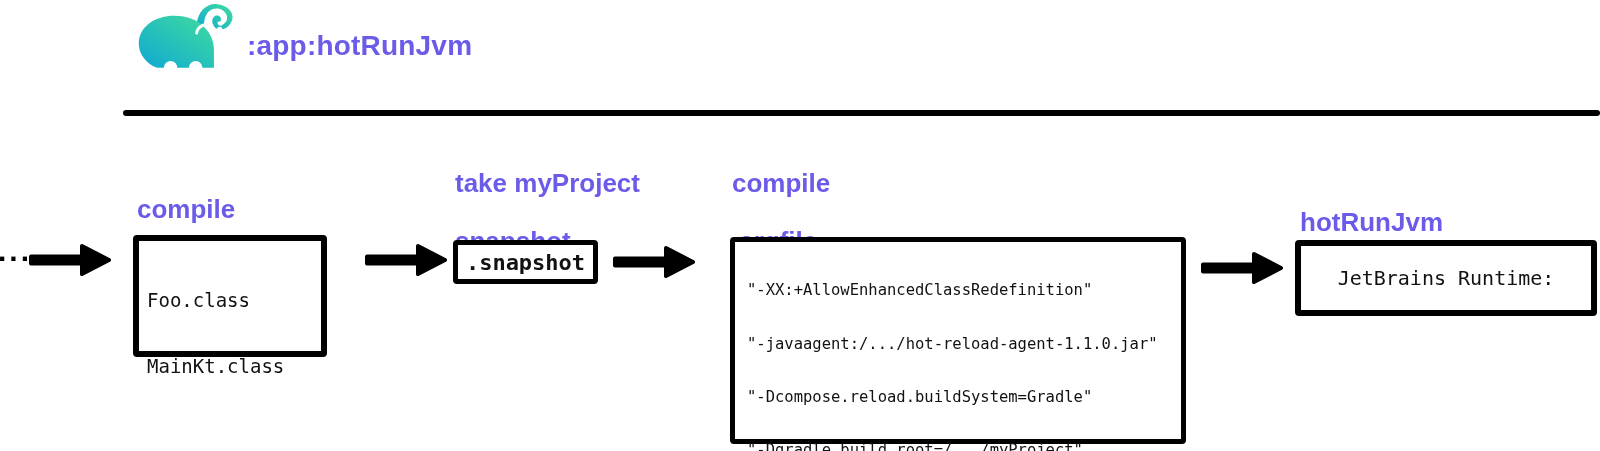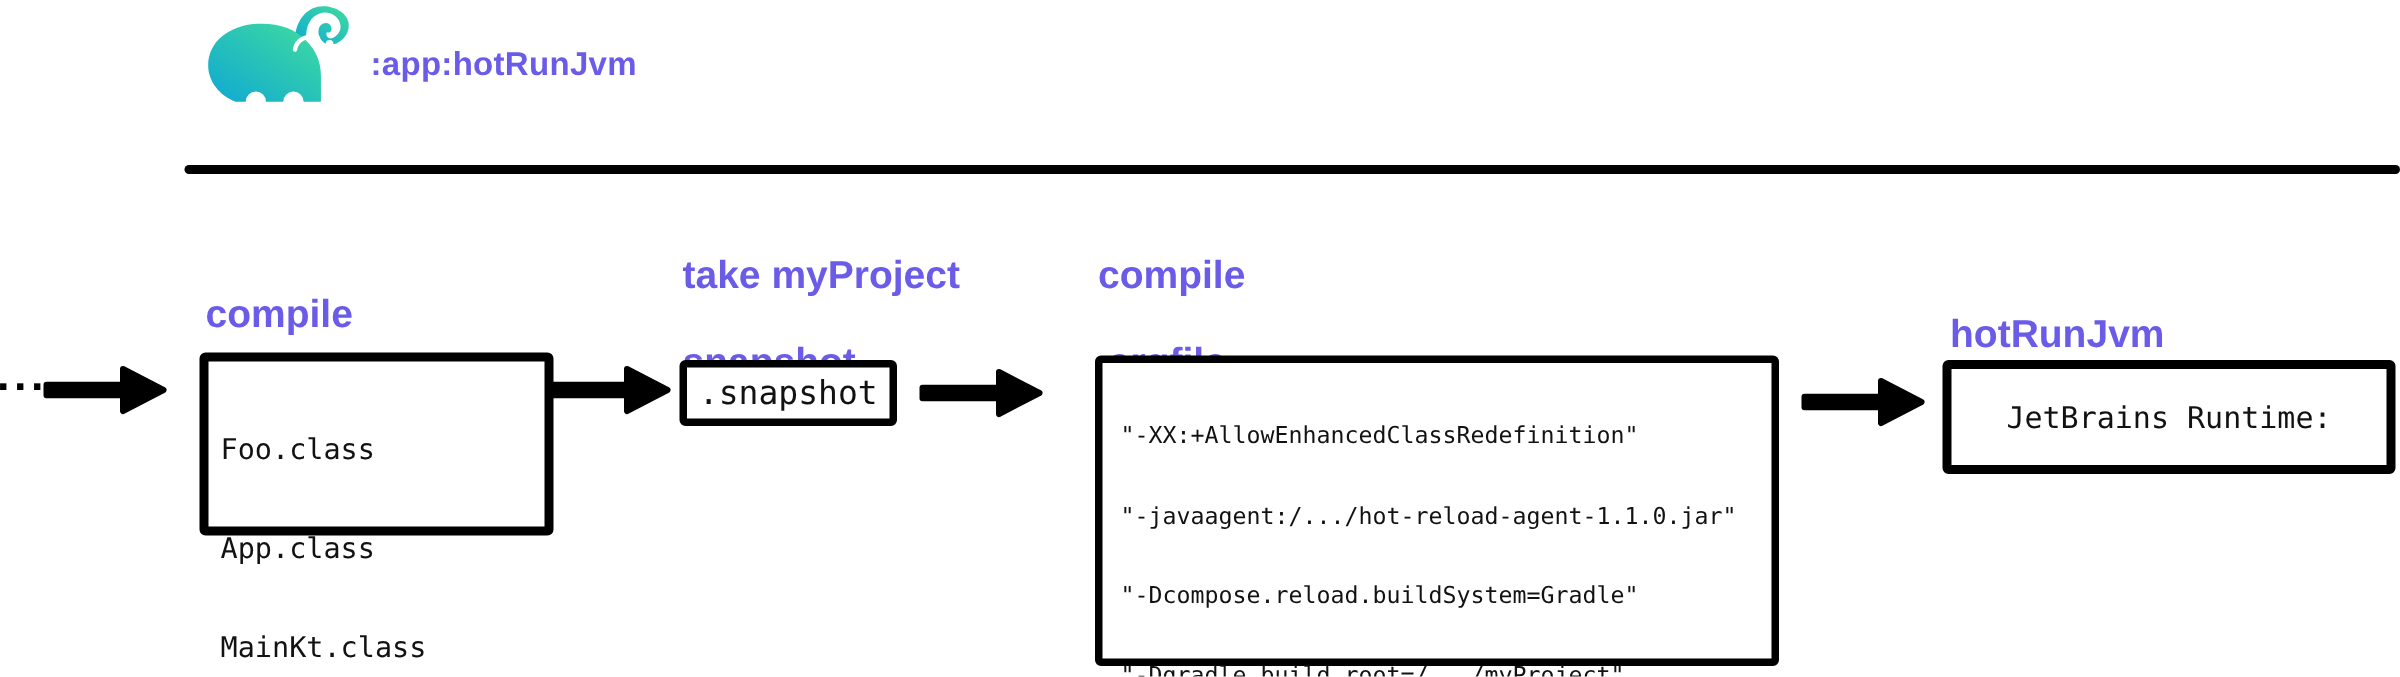--- a/index.html
+++ b/index.html
@@ -3,46 +3,46 @@
 <meta charset="utf-8">
 <style>
   html,body{margin:0;padding:0;}
   body{
     width:1600px;height:451px;position:relative;overflow:hidden;
     background:#ffffff;font-family:"Liberation Sans",sans-serif;
   }
   .abs{position:absolute;}
   .title{
     left:247px;top:30px;
-    font-weight:bold;font-size:22px;color:#6A5BE8;letter-spacing:.2px;
+    font-weight:bold;font-size:28px;color:#6A5BE8;letter-spacing:.2px;
   }
   .divider{
     left:123px;top:110px;width:1477px;height:6px;
     background:#000;border-radius:3px;
   }
   .step-label{
     font-weight:bold;font-size:26px;line-height:29px;color:#6A5BE8;
     white-space:pre;
   }
   .lbl-compile{left:137px;top:195px;}
   .lbl-snapshot{left:455px;top:169px;}
   .lbl-argfile{left:732px;top:169px;}
   .lbl-run{left:1300px;top:208px;}
   .box{
     background:#fff;border:6px solid #000;border-radius:4px;
     box-sizing:border-box;color:#121212;
     font-family:"DejaVu Sans Mono","Liberation Mono",monospace;
   }
   .box-compile{
-    left:133px;top:235px;width:236px;height:122px;
+    left:133px;top:235px;width:194px;height:122px;
     padding:4px 8px;font-size:19px;line-height:22px;white-space:pre;
   }
   .box-snapshot{
     left:453px;top:240px;width:145px;height:44px;border-width:5px;
-    font-size:22px;display:flex;align-items:center;justify-content:center;
+    font-size:22px;display:flex;align-items:center;justify-content:center;font-weight:bold;
   }
   .box-argfile{
     left:730px;top:237px;width:456px;height:207px;border-width:5px;
     padding:5px 12px;font-size:15.5px;line-height:17.7px;white-space:pre;
   }
   .box-run{
     left:1295px;top:240px;width:302px;height:76px;
     font-size:20px;line-height:26px;text-align:center;
     display:flex;flex-direction:column;align-items:center;justify-content:center;
   }
@@ -87,21 +87,20 @@
 
 <div class="abs ellipsis">...</div>
 
 <svg class="abs arrow a1" width="86" height="40" viewBox="0 0 86 40">
   <path d="M3,16.5 L54,16.5 L54,6 L81,20 L54,34 L54,23.5 L3,23.5 Z" fill="#000" stroke="#000" stroke-width="4" stroke-linejoin="round" stroke-linecap="round"></path>
 </svg>
 
 <div class="abs step-label lbl-compile">compile</div>
 <div class="abs box box-compile">
   <div>Foo.class</div>
-  <div>App.class</div>
   <div>MainKt.class</div>
   
   
 </div>
 
 <svg class="abs arrow a2" width="86" height="40" viewBox="0 0 86 40">
   <path d="M3,16.5 L54,16.5 L54,6 L81,20 L54,34 L54,23.5 L3,23.5 Z" fill="#000" stroke="#000" stroke-width="4" stroke-linejoin="round" stroke-linecap="round"></path>
 </svg>
 
 <div class="abs step-label lbl-snapshot"><span>take myProject</span><br>

